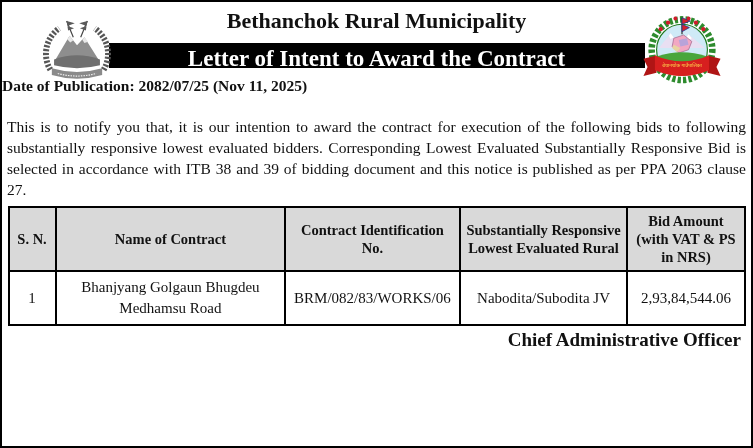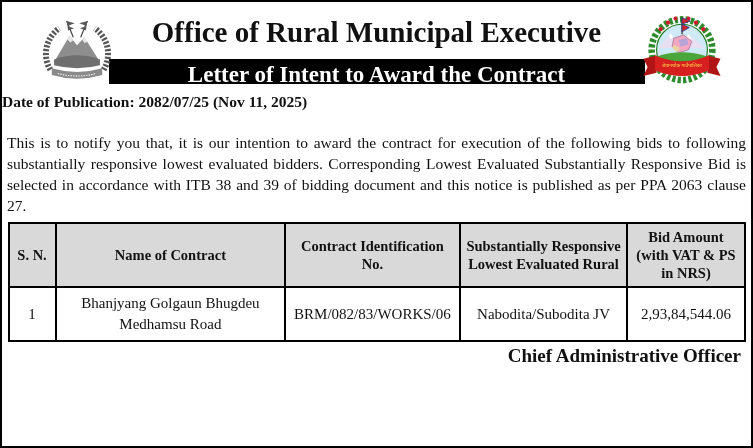--- a/index.html
+++ b/index.html
@@ -102,21 +102,21 @@
         <circle cx="67" cy="13" r="2.6"></circle>
           <circle cx="76" cy="21" r="2.6"></circle>
       </g>
       <polygon points="3,57 19,53 19,74 3,78 8,67" fill="#b01515"></polygon>
       <polygon points="97,57 81,53 81,74 97,78 92,67" fill="#b01515"></polygon>
       <path d="M17,53 Q50,67 83,53 L83,71 Q50,85 17,71 Z" fill="#d71f1f"></path>
       <text x="50" y="67" font-size="6" fill="#ffd34d" text-anchor="middle">बेथानचोक गाउँपालिका</text>
     </svg>
   </span>
 
-  <div class="office-name">Office of Rural Municipal Executive</div>
+  <div class="org-name">Bethanchok Rural Municipality</div>
 </div>
 
 <div class="banner">Letter of Intent to Award the Contract</div>
 
 <div class="pub-date">Date of Publication: 2082/07/25 (Nov 11, 2025)</div>
 
 <div class="body-para">This is to notify you that, it is our intention to award the contract for execution of the following bids to following substantially responsive lowest evaluated bidders. Corresponding Lowest Evaluated Substantially Responsive Bid is selected in accordance with ITB 38 and 39 of bidding document and this notice is published as per PPA 2063 clause 27.</div>
 
 <table class="bids">
   <colgroup>

